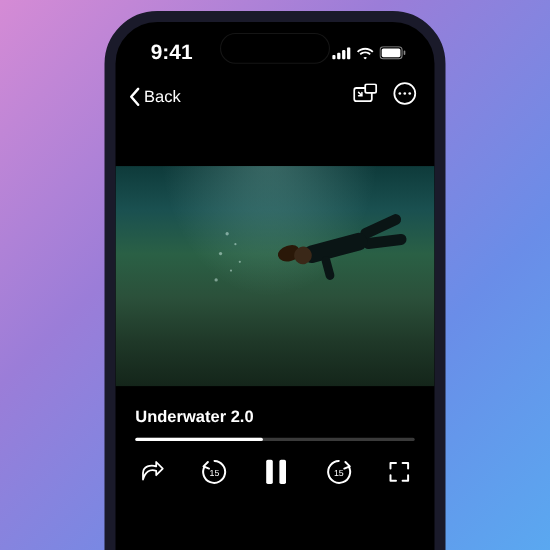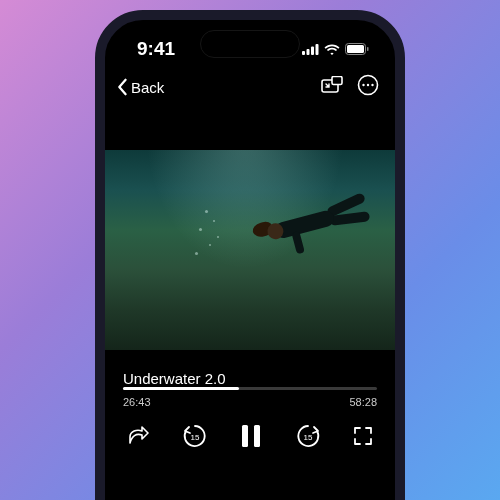--- a/index.html
+++ b/index.html
@@ -115,21 +115,21 @@
   .diver-arm {
     position: absolute;
     left: 45px; top: 28px;
     width: 8px; height: 22px;
     background: #0a1515;
     border-radius: 4px;
   }
   .bubbles { position: absolute; left: 100px; top: 60px; }
   .bubble { position: absolute; background: rgba(230,255,250,0.45); border-radius: 50%; }
   .info-area { padding: 20px 18px 0 18px; }
-  .title { font-size: 15px; font-weight: 400; }
+  .title { font-size: 15px; font-weight: 700; margin-bottom: 10px; }
   .progress-track {
     width: 100%;
     height: 3px;
     background: #3a3a3a;
     border-radius: 2px;
     position: relative;
   }
   .progress-fill {
     height: 100%;
     background: #fff;
@@ -227,24 +227,20 @@
       <div class="diver-hair"></div>
       <div class="diver-head"></div>
     </div>
   </div>
 
   <div class="info-area">
     <div class="title">Underwater 2.0</div>
     <div class="progress-track">
       <div class="progress-fill"></div>
     </div>
-    <div class="times">
-      <span>26:43</span>
-      <span>58:28</span>
-    </div>
   </div>
 
   <div class="controls">
     <span class="ctrl">
       <svg width="22" height="20" viewBox="0 0 22 20">
           <path d="M3 11 C3 5, 10 3, 15 5 L15 1 L21 7 L15 13 L15 9 C9 7, 5 10, 3 17 Z" stroke="#fff" stroke-width="1.6" fill="none" stroke-linejoin="round" stroke-linecap="round"></path>
         </svg>
     </span>
     <span class="ctrl">
       <svg width="28" height="28" viewBox="0 0 28 28">

